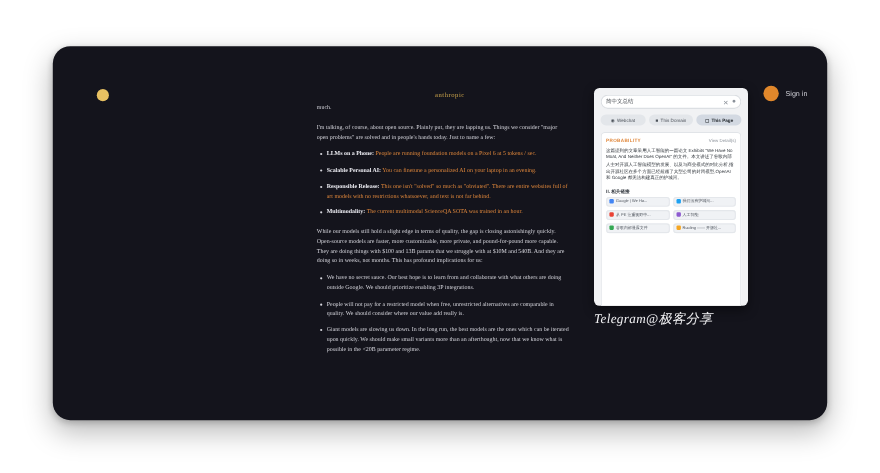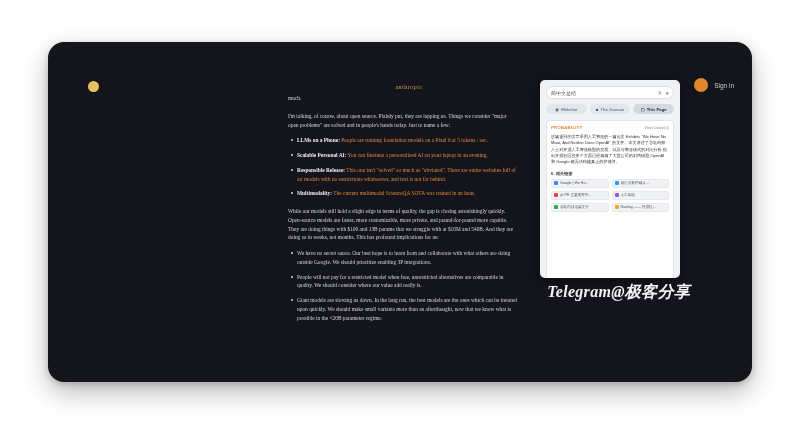--- a/index.html
+++ b/index.html
@@ -221,25 +221,25 @@
   .c-sky  { background: #1da1f2; }
   .c-green{ background: #34a853; }
   .c-purple{ background: #8e5bd0; }
   .c-orange{ background: #f5a623; }
   
   #watermark {
     position: absolute;
     left: 492px;
     top: 240px;
     width: 150px;
-    text-align: right;
+    text-align: left;
     font-family: "Liberation Serif", serif;
     font-style: italic;
-    font-weight: bold;
-    font-size: 16px;
+    font-weight: normal;
+    font-size: 12px;
     color: #f2f2f4;
     letter-spacing: 0.3px;
   }
 </style>
 </head>
 <body>
 
 <div id="stage">
 
   <div id="window">

